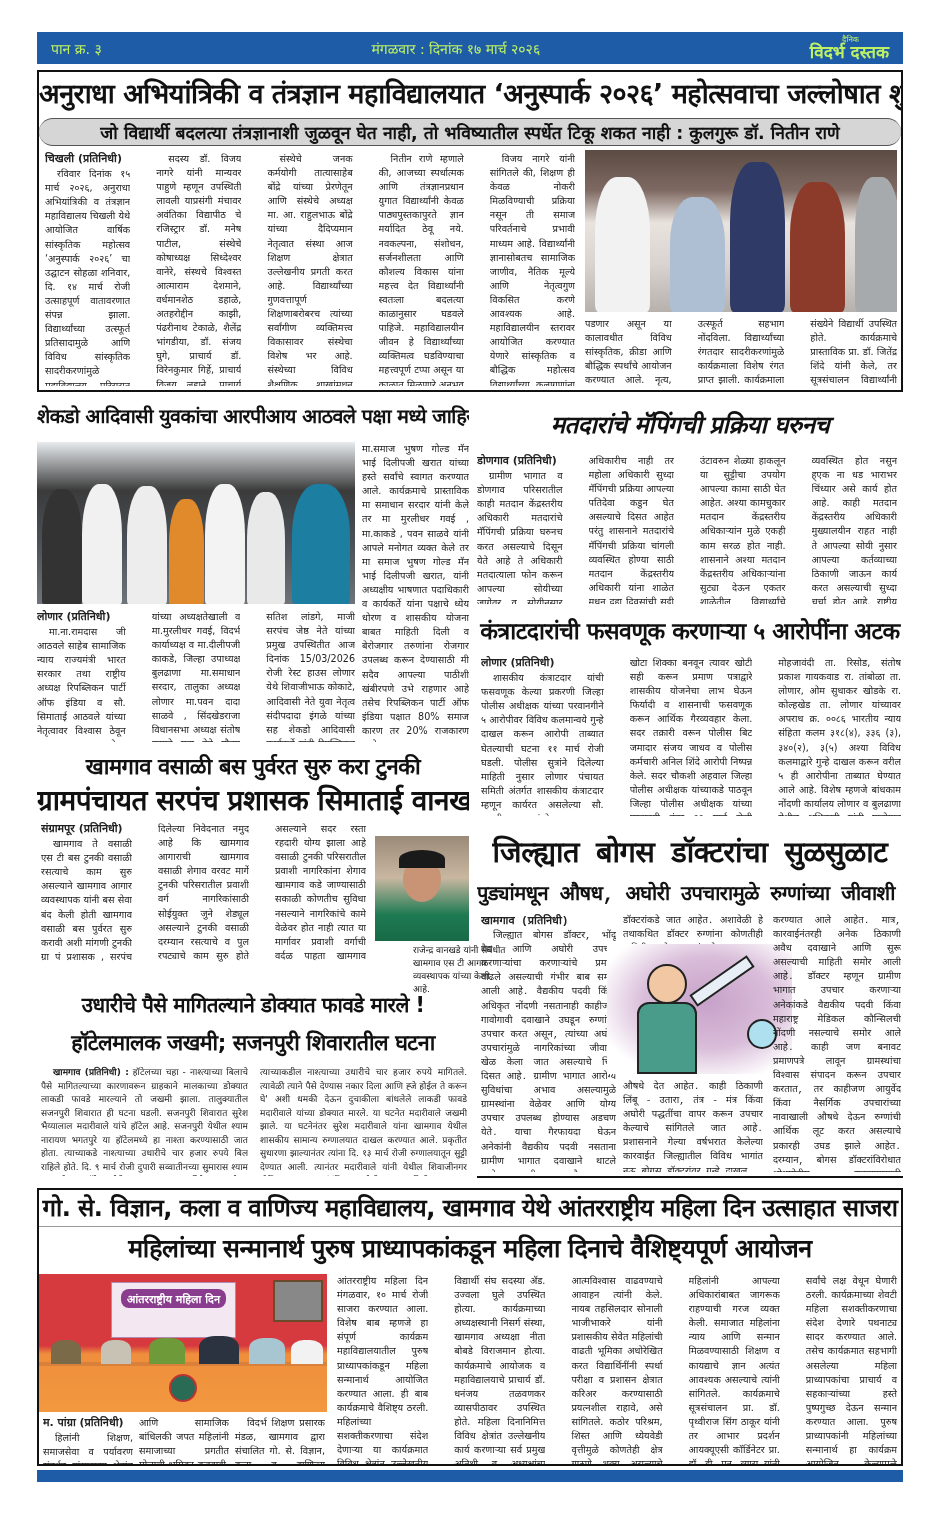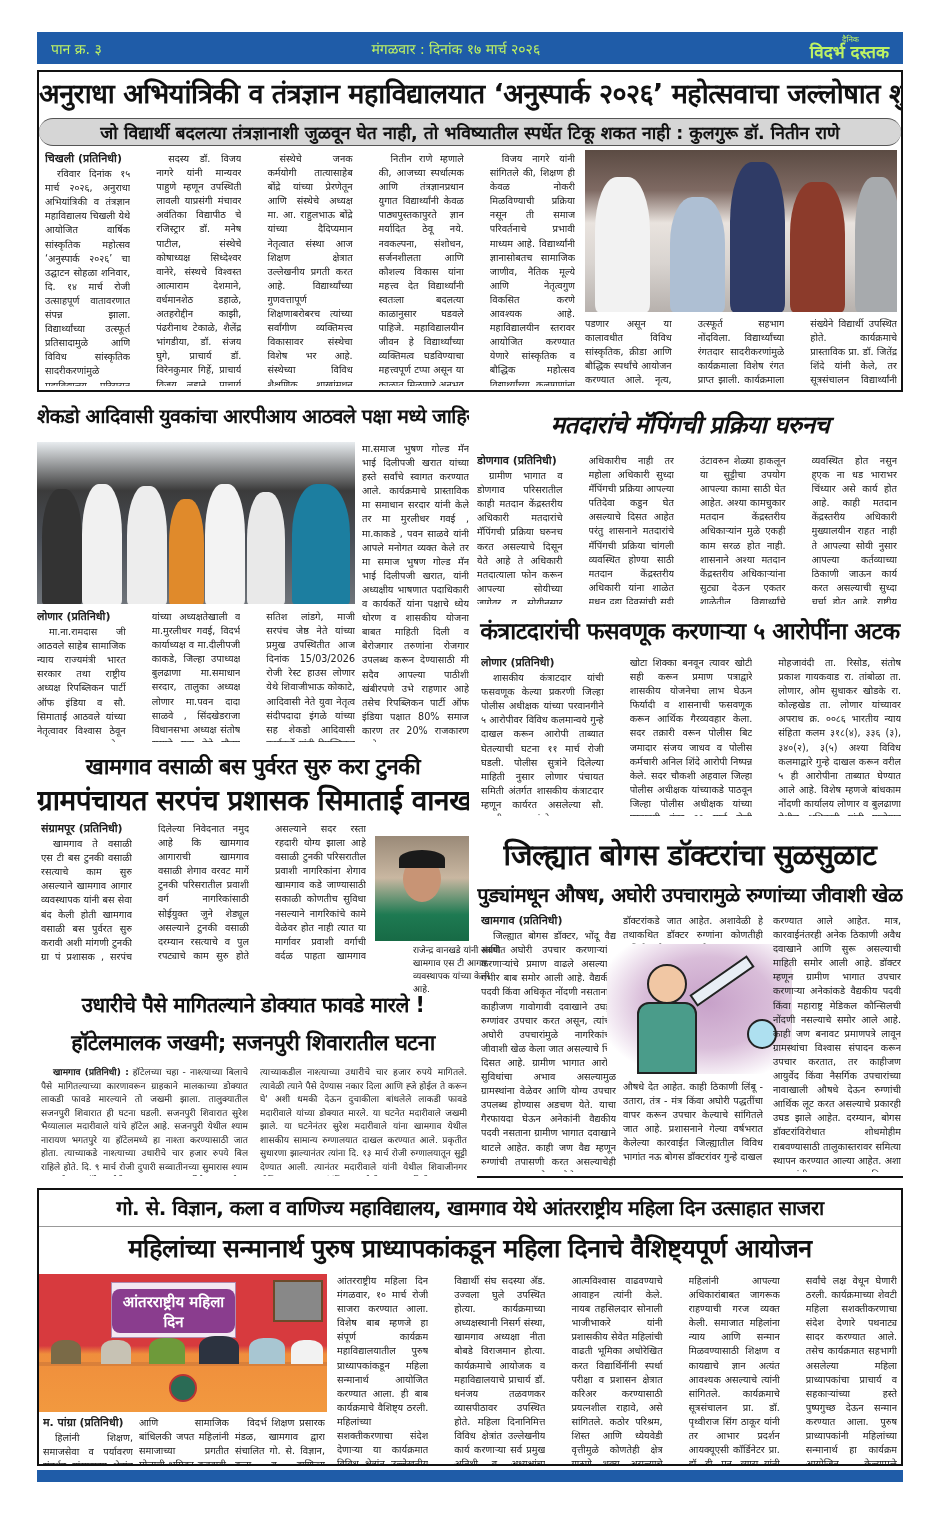--- a/index.html
+++ b/index.html
@@ -183,21 +183,21 @@
     <div class="cols" style="left:4px; top:80px; width:426px; height:110px; gap:12px;">
       <div class="col" style="font-size:9px; line-height:13.5px;">
         <p style="text-indent:12px"><b>खामगाव (प्रतिनिधी) :</b> <span>हॉटेलच्या चहा - नाश्त्याच्या बिलाचे पैसे मागितल्याच्या कारणावरून ग्राहकाने मालकाच्या डोक्यात लाकडी फावडे मारल्याने तो जखमी झाला. तालुक्यातील सजनपुरी शिवारात ही घटना घडली. सजनपुरी शिवारात सुरेश भैय्यालाल मदारीवाले यांचे हॉटेल आहे. सजनपुरी येथील श्याम नारायण भगतपुरे या हॉटेलमध्ये हा नाश्ता करण्यासाठी जात होता. त्याच्याकडे नाश्त्याच्या उधारीचे चार हजार रुपये बिल राहिले होते. दि. ९ मार्च रोजी दुपारी सव्वातीनच्या सुमारास श्याम भगतपुरे हा हॉटेलसमोरील रस्त्यावरून दुचाकीने जात होता. यावेळी सुरेश मदारीवाले यांनी त्याला थांबवून</span></p>
       </div>
       <div class="col" style="font-size:9px; line-height:13.5px;">
           <p style="text-indent:0">त्याच्याकडील नाश्त्याच्या उधारीचे चार हजार रुपये मागितले. त्यावेळी त्याने पैसे देण्यास नकार दिला आणि ह्जे होईल ते करून घे' अशी धमकी देऊन दुचाकीला बांधलेले लाकडी फावडे मदारीवाले यांच्या डोक्यात मारले. या घटनेत मदारीवाले जखमी झाले. या घटनेनंतर सुरेश मदारीवाले यांना खामगाव येथील शासकीय सामान्य रुग्णालयात दाखल करण्यात आले. प्रकृतीत सुधारणा झाल्यानंतर त्यांना दि. १३ मार्च रोजी रुग्णालयातून सुट्टी देण्यात आली. त्यानंतर मदारीवाले यांनी येथील शिवाजीनगर पोलिस ठाण्यात संबंधित घटनेची तक्रार दिली. त्यावरून पोलिसांनी श्याम भगतपुरे याच्याविरुद्ध गुन्हा दाखल केला आहे.</p>
         </div>
     </div>
   </div>
 
-  <div style="position:absolute; left:440px; top:800px; width:426px; height:346px; border-bottom:2px solid #111;">
+  <div style="position:absolute; left:440px; top:800px; width:426px; height:346px; border-bottom:2px solid #111;font-family:Liberation Mono, monospace;">
     <div class="hl" style="font-size:29px; line-height:46px;">जिल्ह्यात बोगस डॉक्टरांचा सुळसुळाट</div>
     <div class="hl" style="font-size:20px; line-height:34px;">पुड्यांमधून औषध, अघोरी उपचारामुळे रुग्णांच्या जीवाशी खेळ</div>
     <div class="col" style="position:absolute; left:4px; top:82px; width:135px; height:258px;">
       <span class="dl">खामगाव (प्रतिनिधी)</span>
       <p>जिल्ह्यात बोगस डॉक्टर, भोंदू वैद्य आणि अघोरी उपचार करणाऱ्यांचा करणाऱ्यांचे प्रमाण वाढले असल्याची गंभीर बाब समोर आली आहे. वैद्यकीय पदवी किंवा अधिकृत नोंदणी नसतानाही काहीजण गावोगावी दवाखाने उघडून रुग्णांवर उपचार करत असून, त्यांच्या अघोरी उपचारांमुळे नागरिकांच्या जीवाशी खेळ केला जात असल्याचे चित्र दिसत आहे. ग्रामीण भागात आरोग्य सुविधांचा अभाव असल्यामुळे ग्रामस्थांना वेळेवर आणि योग्य उपचार उपलब्ध होण्यास अडचण येते. याचा गैरफायदा घेऊन अनेकांनी वैद्यकीय पदवी नसताना ग्रामीण भागात दवाखाने थाटले आहेत. काही जण वैद्य म्हणून रुग्णांची तपासणी करत असल्याचेही प्रकार सुरू आहेत. वेळेवर उपचार मिळण्यासाठी ग्रामस्थ अशा बोगस</p>
     </div>
     <div class="col" style="position:absolute; left:146px; top:82px; width:140px; height:30px;">
       <p style="text-indent:0">डॉक्टरांकडे जात आहेत. अशावेळी हे तथाकथित डॉक्टर रुग्णांना कोणतीही माहिती न देता पुड्यांमध्ये</p>
     </div>
     <div class="photo ph-cartoon" style="left:130px; top:112px; width:185px; height:130px;">
@@ -208,26 +208,26 @@
     </div>
     <div class="col" style="position:absolute; left:146px; top:248px; width:140px; height:92px;">
       <p style="text-indent:0">औषधे देत आहेत. काही ठिकाणी लिंबू - उतारा, तंत्र - मंत्र किंवा अघोरी पद्धतींचा वापर करून उपचार केल्याचे सांगितले जात आहे. प्रशासनाने गेल्या वर्षभरात केलेल्या कारवाईत जिल्ह्यातील विविध भागांत नऊ बोगस डॉक्टरांवर गुन्हे दाखल</p>
     </div>
     <div class="col" style="position:absolute; left:296px; top:82px; width:128px; height:258px;">
       <p style="text-indent:0">करण्यात आले आहेत. मात्र, कारवाईनंतरही अनेक ठिकाणी अवैध दवाखाने आणि सुरू असल्याची माहिती समोर आली आहे. डॉक्टर म्हणून ग्रामीण भागात उपचार करणाऱ्या अनेकांकडे वैद्यकीय पदवी किंवा महाराष्ट्र मेडिकल कौन्सिलची नोंदणी नसल्याचे समोर आले आहे. काही जण बनावट प्रमाणपत्रे लावून ग्रामस्थांचा विश्वास संपादन करून उपचार करतात, तर काहीजण आयुर्वेद किंवा नैसर्गिक उपचारांच्या नावाखाली औषधे देऊन रुग्णांची आर्थिक लूट करत असल्याचे प्रकारही उघड झाले आहेत. दरम्यान, बोगस डॉक्टरांविरोधात शोधमोहीम राबवण्यासाठी तालुकास्तरावर समित्या स्थापन करण्यात आल्या आहेत. अशा प्रकरणांची तक्रार मिळताच संबंधितांवर तातडीने कारवाई केली जाणार असल्याचे आरोग्य विभागाने स्पष्ट केले आहे.</p>
     </div>
   </div>
 
   <div class="box" style="left:0; top:1156px; width:866px; height:278px;">
-    <div class="hl" style="font-size:20px; line-height:36px; border-bottom:1px solid #999;">गो. से. विज्ञान, कला व वाणिज्य महाविद्यालय, खामगाव येथे आंतरराष्ट्रीय महिला दिन उत्साहात साजरा</div>
+    <div class="hl" style="font-size:24px; line-height:36px; border-bottom:1px solid #999;">गो. से. विज्ञान, कला व वाणिज्य महाविद्यालय, खामगाव येथे आंतरराष्ट्रीय महिला दिन उत्साहात साजरा</div>
     <div class="hl" style="font-size:25px; line-height:44px;">महिलांच्या सन्मानार्थ पुरुष प्राध्यापकांकडून महिला दिनाचे वैशिष्ट्यपूर्ण आयोजन</div>
 
     <div class="photo ph-wday" style="left:0; top:84px; width:288px; height:138px;">
       <div style="position:absolute; left:72px; top:8px; width:125px; height:56px; background:#f3e8f2; border:1px solid #b08ab0; text-align:center;">
-        <span style="display:inline-block; margin-top:6px; background:#8a3d8e; color:#fff; font-size:15px; font-weight:bold; padding:2px 6px; border-radius:8px;">आंतरराष्ट्रीय महिला दिन</span>
+        <span style="display:inline-block; margin-top:6px; background:#8a3d8e; color:#fff; font-size:11px; font-weight:bold; padding:2px 6px; border-radius:8px;">आंतरराष्ट्रीय महिला दिन</span>
       </div>
       <div style="position:absolute; left:234px; top:6px; width:50px; height:42px; background:#888; border:2px solid #6b4a2a;"></div>
       <div style="position:absolute; left:0; top:88px; width:288px; height:4px; background:#d9803a;"></div>
       <div style="position:absolute; left:12px; top:66px; width:30px; height:24px; border-radius:40% 40% 0 0; background:#7a6a47;"></div>
       <div style="position:absolute; left:62px; top:66px; width:30px; height:24px; border-radius:40% 40% 0 0; background:#c7c2b4;"></div>
       <div style="position:absolute; left:110px; top:64px; width:36px; height:26px; border-radius:40% 40% 0 0; background:#6e9a3a;"></div>
       <div style="position:absolute; left:160px; top:62px; width:40px; height:28px; border-radius:40% 40% 0 0; background:#2c3340;"></div>
       <div style="position:absolute; left:210px; top:64px; width:36px; height:26px; border-radius:40% 40% 0 0; background:#a8c6d2;"></div>
       <div style="position:absolute; left:252px; top:66px; width:32px; height:24px; border-radius:40% 40% 0 0; background:#f2f2f2;"></div>
       <div style="position:absolute; left:130px; top:100px; width:28px; height:28px; border-radius:50%; background:#2a6b55; border:2px solid #b33;"></div>

